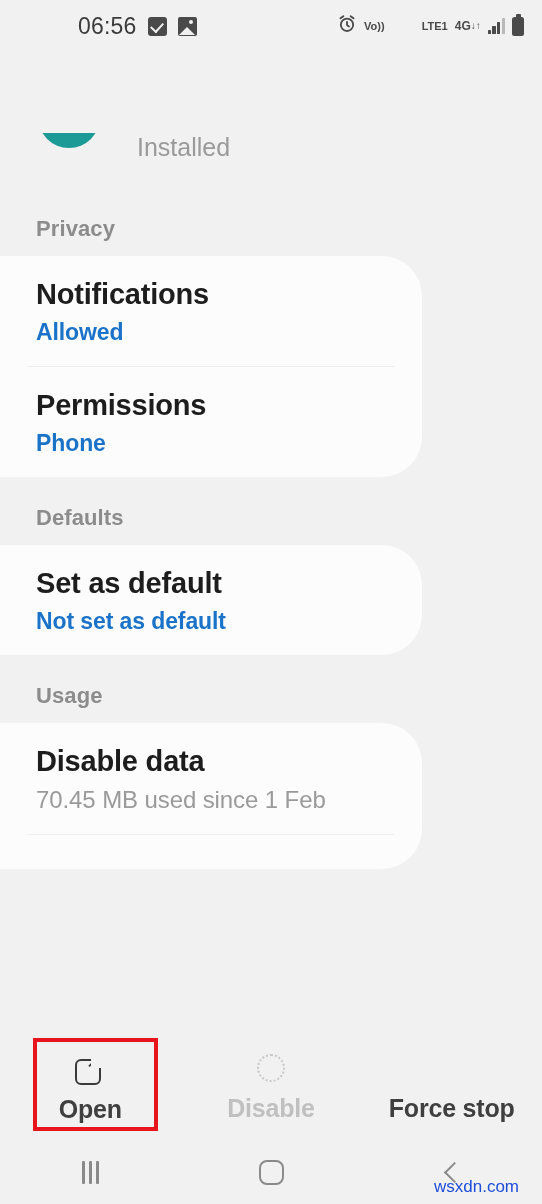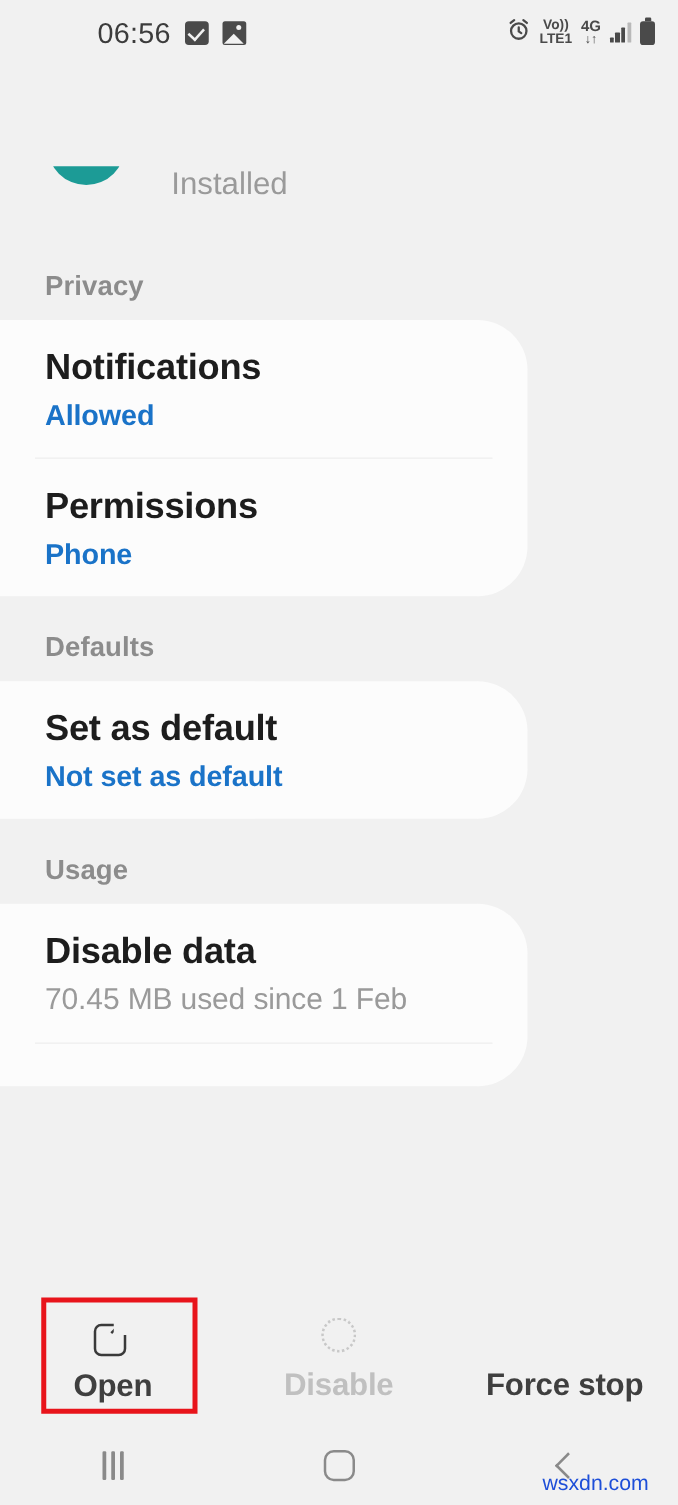--- a/index.html
+++ b/index.html
@@ -52,27 +52,27 @@
     content:""; position:absolute; right:4px; top:3px;
     width:4px; height:4px; border-radius:50%; background:#f1f1f1;
   }
   .icon-photo:after {
     content:""; position:absolute; left:1px; bottom:1px;
     width:0; height:0;
     border-left:8px solid transparent; border-right:8px solid transparent;
     border-bottom:8px solid #f1f1f1;
   }
   .sb-volte {
-    display:flex; flex-direction:column; align-items:center;
-    line-height:1.0; color:#4a4a4a;
+    display:flex; align-items:center;
+    line-height:1.0; color:#4a4a4a;gap:37px;
   }
   .sb-volte span:first-child { font-size:11px; font-weight:700; }
   .sb-volte span:last-child { font-size:11px; font-weight:700; }
   .sb-4g {
-    display:flex; flex-direction:column; align-items:center;
+    display:flex; flex-direction:row; align-items:center;
     line-height:1.0; color:#4a4a4a;
   }
   .sb-4g span:first-child { font-size:12px; font-weight:700; }
   .sb-4g span:last-child { font-size:10px; font-weight:700; }
   .sb-bars { display:flex; align-items:flex-end; gap:1.5px; height:16px; }
   .sb-bars i { width:3.2px; background:#4a4a4a; display:block; border-radius:0.5px;}
   .sb-bars i:nth-child(1){height:4px;}
   .sb-bars i:nth-child(2){height:8px;}
   .sb-bars i:nth-child(3){height:12px;}
   .sb-bars i:nth-child(4){height:16px; background:#b9b9b9;}

